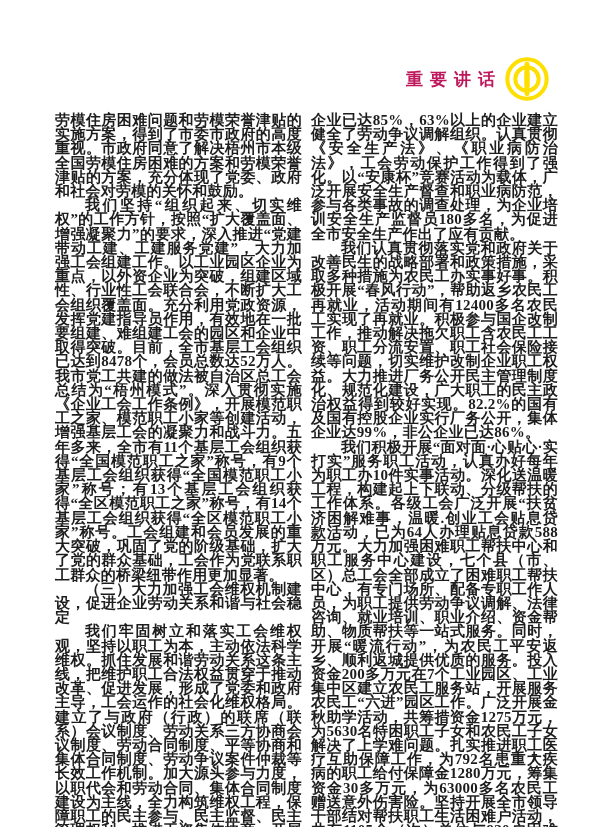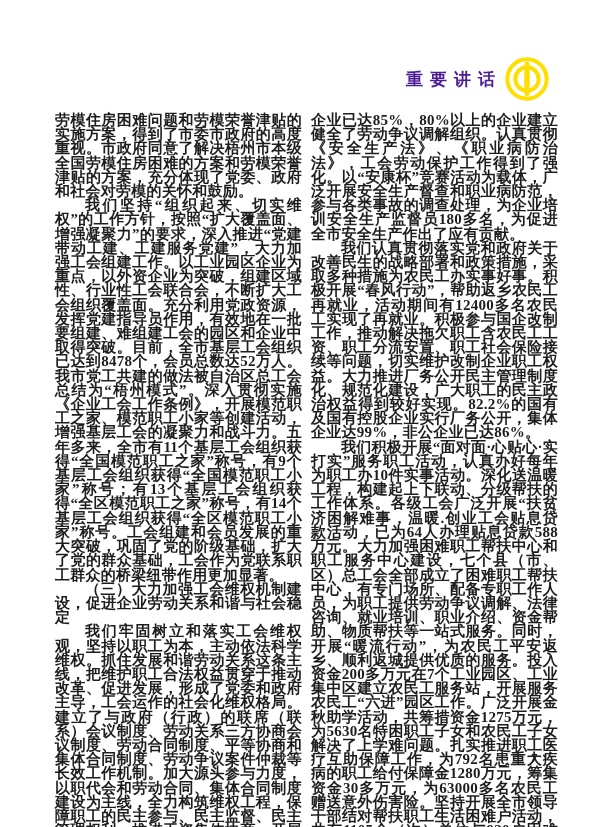--- a/index.html
+++ b/index.html
@@ -22,21 +22,21 @@
     top: 56px;
     right: 50px;
     display: flex;
     align-items: center;
   }
   .header-title {
     font-family: "Liberation Sans", sans-serif;
     font-weight: bold;
     font-size: 17px;
     letter-spacing: 7px;
-    color: #4c1d95;
+    color: #be185d;
     white-space: nowrap;
     margin-right: 2px;
     margin-left: 45px;
   }
   .logo {
     display: inline-block;
     width: 46px;
     height: 46px;
     line-height: 0;
   }
@@ -95,21 +95,21 @@
   </div>
 
   <div class="columns">
     <div class="col">
         <p class="para">劳模住房困难问题和劳模荣誉津贴的实施方案，得到了市委市政府的高度重视。市政府同意了解决梧州市本级全国劳模住房困难的方案和劳模荣誉津贴的方案，充分体现了党委、政府和社会对劳模的关怀和鼓励。</p>
         <p class="para indent">我们坚持“组织起来、切实维权”的工作方针，按照“扩大覆盖面、增强凝聚力”的要求，深入推进“党建带动工建、工建服务党建”，大力加强工会组建工作。以工业园区企业为重点，以外资企业为突破，组建区域性、行业性工会联合会，不断扩大工会组织覆盖面。充分利用党政资源，发挥党建指导员作用，有效地在一批要组建、难组建工会的园区和企业中取得突破。目前，全市基层工会组织已达到8478个，会员总数达52万人。我市党工共建的做法被自治区总工会总结为“梧州模式”。深入贯彻实施《企业工会工作条例》，开展模范职工之家、模范职工小家等创建活动，增强基层工会的凝聚力和战斗力。五年多来，全市有11个基层工会组织获得“全国模范职工之家”称号，有9个基层工会组织获得“全国模范职工小家”称号；有13个基层工会组织获得“全区模范职工之家”称号，有14个基层工会组织获得“全区模范职工小家”称号。工会组建和会员发展的重大突破，巩固了党的阶级基础，扩大了党的群众基础，工会作为党联系职工群众的桥梁纽带作用更加显著。</p>
         <p class="para indent">（三）大力加强工会维权机制建设，促进企业劳动关系和谐与社会稳定</p>
         <p class="para indent">我们牢固树立和落实工会维权观，坚持以职工为本，主动依法科学维权。抓住发展和谐劳动关系这条主线，把维护职工合法权益贯穿于推动改革、促进发展，形成了党委和政府主导，工会运作的社会化维权格局。建立了与政府（行政）的联席（联系）会议制度、劳动关系三方协商会议制度、劳动合同制度、平等协商和集体合同制度、劳动争议案件仲裁等长效工作机制。加大源头参与力度，以职代会和劳动合同、集体合同制度建设为主线，全力构筑维权工程，保障职工的民主参与、民主监督、民主管理权利。推进工资集体协商，开展创建劳动关系和谐企业活动，基层协调劳动关系机制进一步完善。国有、集体及其控股企业集体合同签订率已达96%，非公有制</p>
       </div>
     <div class="col">
-        <p class="para">企业已达85%，80%以上的企业建立健全了劳动争议调解组织。认真贯彻《安全生产法》、《职业病防治法》，工会劳动保护工作得到了强化。以“安康杯”竞赛活动为载体，广泛开展安全生产督查和职业病防范，参与各类事故的调查处理，为企业培训安全生产监督员180多名，为促进全市安全生产作出了应有贡献。</p>
+        <p class="para">企业已达85%，63%以上的企业建立健全了劳动争议调解组织。认真贯彻《安全生产法》、《职业病防治法》，工会劳动保护工作得到了强化。以“安康杯”竞赛活动为载体，广泛开展安全生产督查和职业病防范，参与各类事故的调查处理，为企业培训安全生产监督员180多名，为促进全市安全生产作出了应有贡献。</p>
         <p class="para indent">我们认真贯彻落实党和政府关于改善民生的战略部署和政策措施，采取多种措施为农民工办实事好事。积极开展“春风行动”，帮助返乡农民工再就业，活动期间有12400多名农民工实现了再就业。积极参与国企改制工作，推动解决拖欠职工含农民工工资、职工分流安置、职工社会保险接续等问题，切实维护改制企业职工权益。大力推进厂务公开民主管理制度化、规范化建设，广大职工的民主政治权益得到较好实现。82.2%的国有及国有控股企业实行厂务公开，集体企业达99%，非公企业已达86%。</p>
         <p class="para indent">我们积极开展“面对面·心贴心·实打实”服务职工活动，认真办好每年为职工办10件实事活动。深化送温暖工程，构建起上下联动、分级帮扶的工作体系。各级工会广泛开展“扶贫济困解难事，温暖.创业工会贴息贷款活动，已为64人办理贴息贷款588万元。大力加强困难职工帮扶中心和职工服务中心建设，七个县（市、区）总工会全部成立了困难职工帮扶中心，有专门场所、配备专职工作人员，为职工提供劳动争议调解、法律咨询、就业培训、职业介绍、资金帮助、物质帮扶等一站式服务。同时，开展“暖流行动”，为农民工平安返乡、顺利返城提供优质的服务。投入资金200多万元在7个工业园区、工业集中区建立农民工服务站，开展服务农民工“六进”园区工作。广泛开展金秋助学活动，共筹措资金1275万元，为5630名特困职工子女和农民工子女解决了上学难问题。扎实推进职工医疗互助保障工作，为792名患重大疾病的职工给付保障金1280万元，筹集资金30多万元，为63000多名农民工赠送意外伤害险。坚持开展全市领导干部结对帮扶职工生活困难户活动，共有1105个（次）单位与930户困难职工签订了帮扶协议。开展了以服务企业和服务职工为宗旨，以普惠广大职工会员</p>
       </div>
   </div>
 
   <div class="page-number">7</div>
 
 </div>
 
 </body></html>

